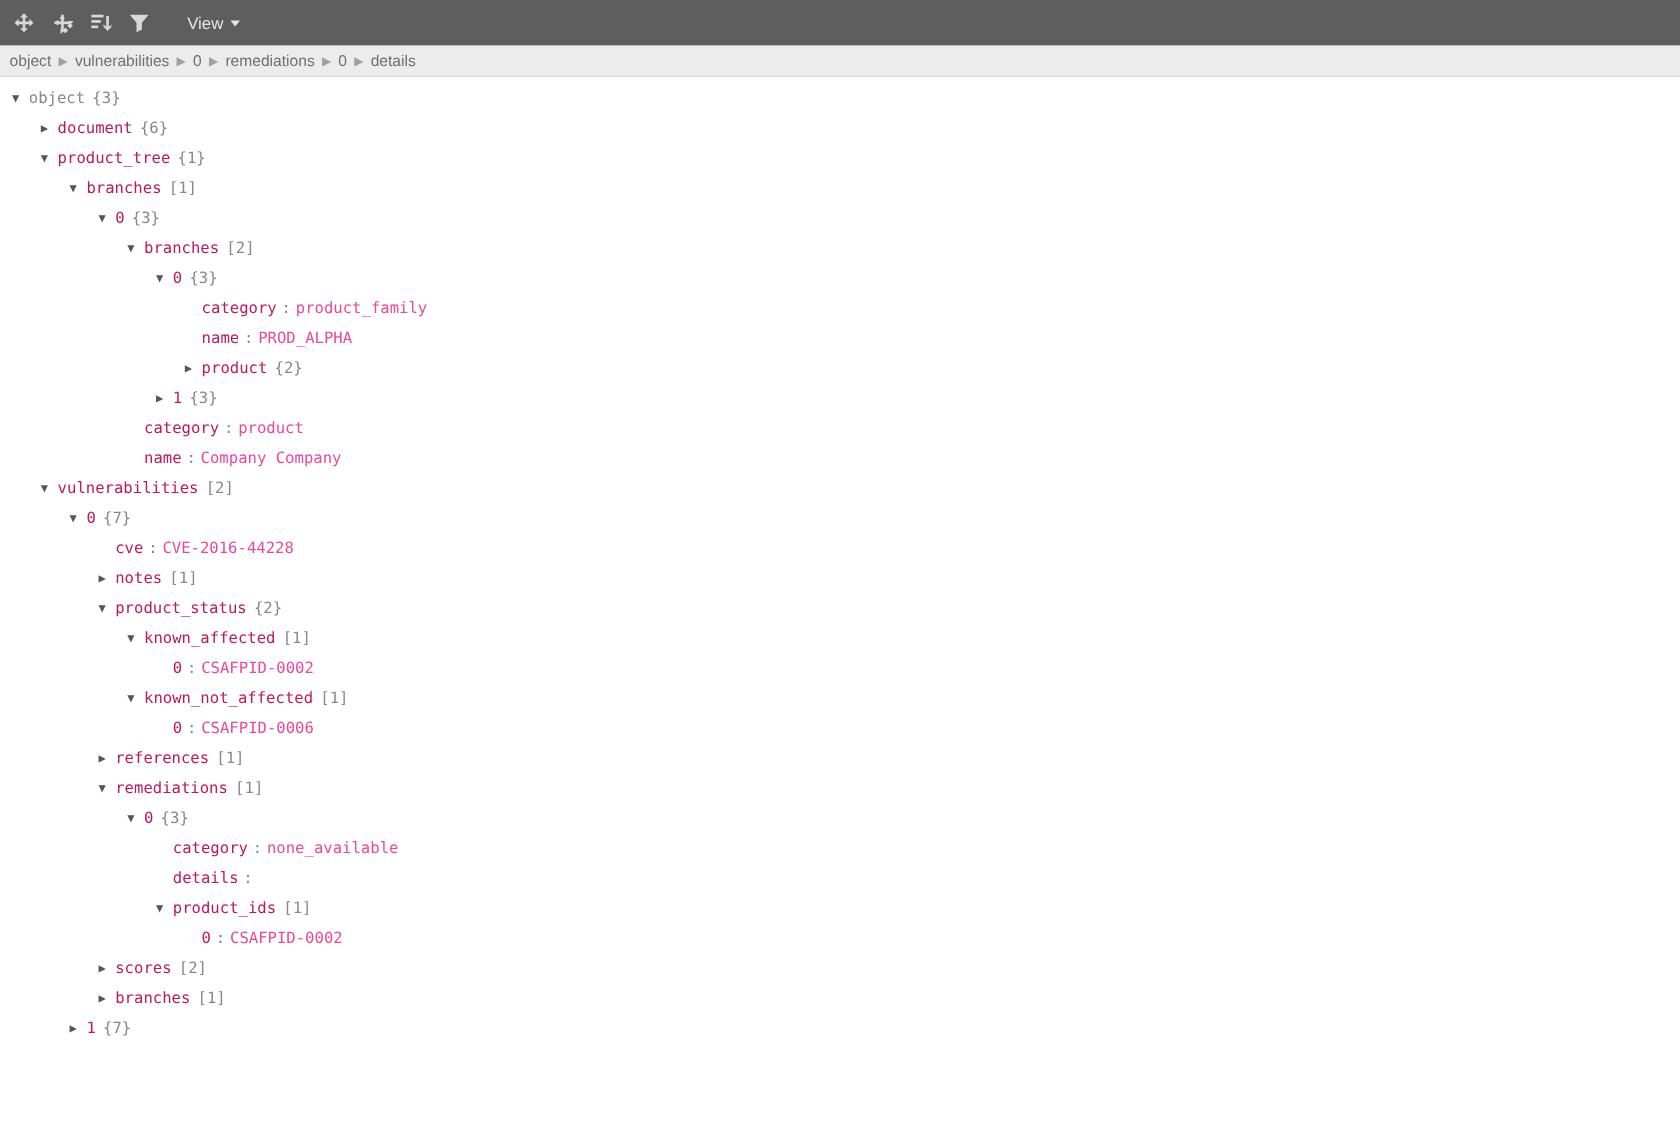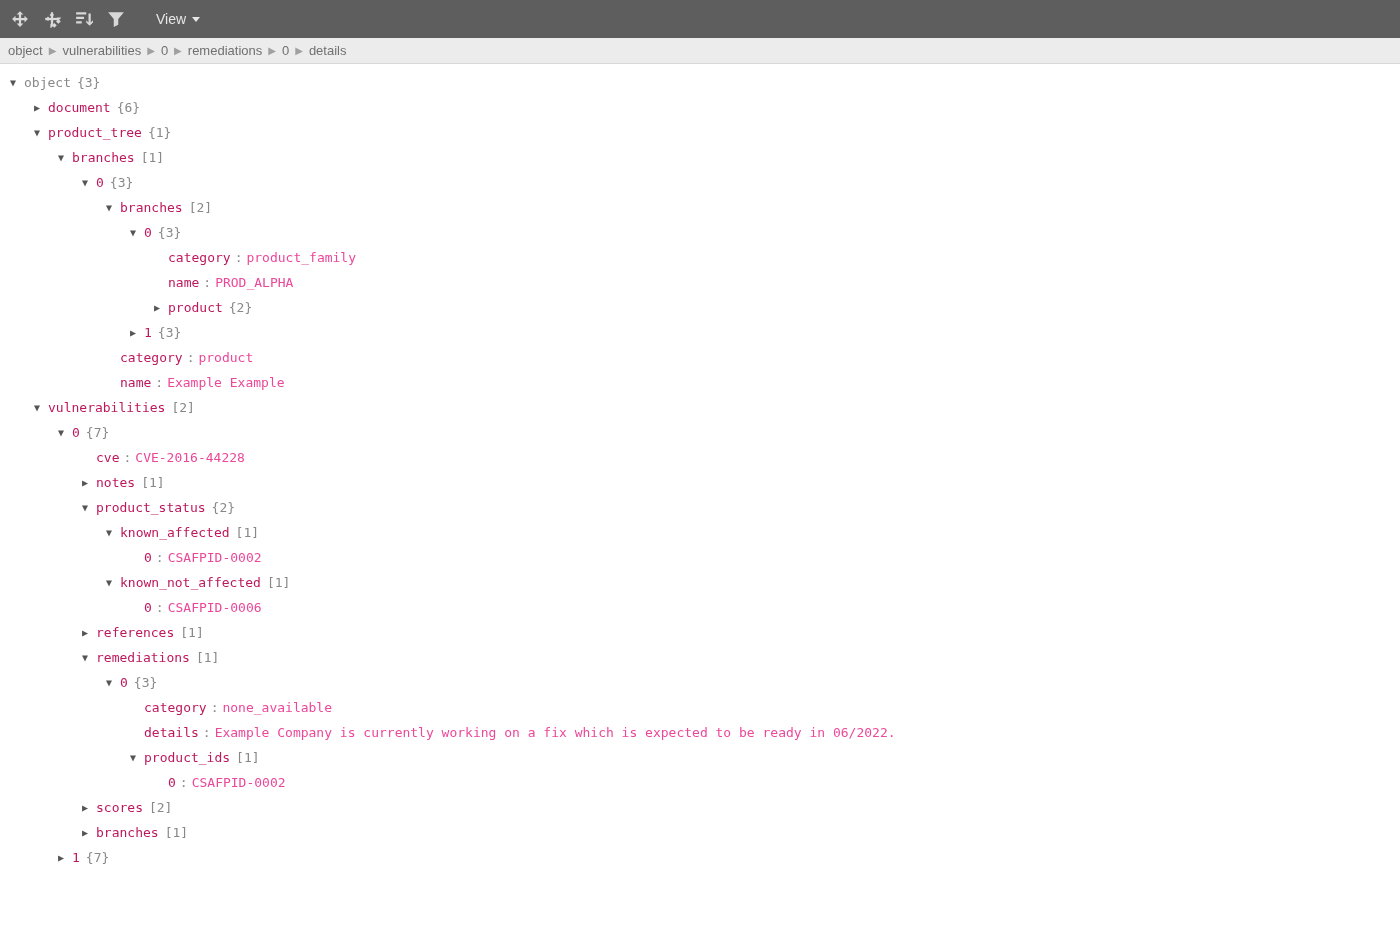--- a/index.html
+++ b/index.html
@@ -145,21 +145,21 @@
       <span class="toggle blank">▼</span>
       <span class="key">category</span>
       <span class="sep">:</span>
       <span class="val">product</span>
     </div>
 
 <div class="row ind4">
       <span class="toggle blank">▼</span>
       <span class="key">name</span>
       <span class="sep">:</span>
-      <span class="val">Example Example</span>
+      <span class="val">Company Company</span>
     </div>
 
 <div class="row ind1">
       <span class="toggle">▼</span>
       <span class="key">vulnerabilities</span>
       <span class="meta">[2]</span>
     </div>
 
 <div class="row ind2">
       <span class="toggle">▼</span>
@@ -234,21 +234,20 @@
       <span class="toggle blank">▼</span>
       <span class="key">category</span>
       <span class="sep">:</span>
       <span class="val">none_available</span>
     </div>
 
 <div class="row ind5">
       <span class="toggle blank">▼</span>
       <span class="key">details</span>
       <span class="sep">:</span>
-      <span class="val">Example Company is currently working on a fix which is expected to be ready in 06/2022.</span>
     </div>
 
 <div class="row ind5">
       <span class="toggle">▼</span>
       <span class="key">product_ids</span>
       <span class="meta">[1]</span>
     </div>
 
 <div class="row ind6">
       <span class="toggle blank">▼</span>

